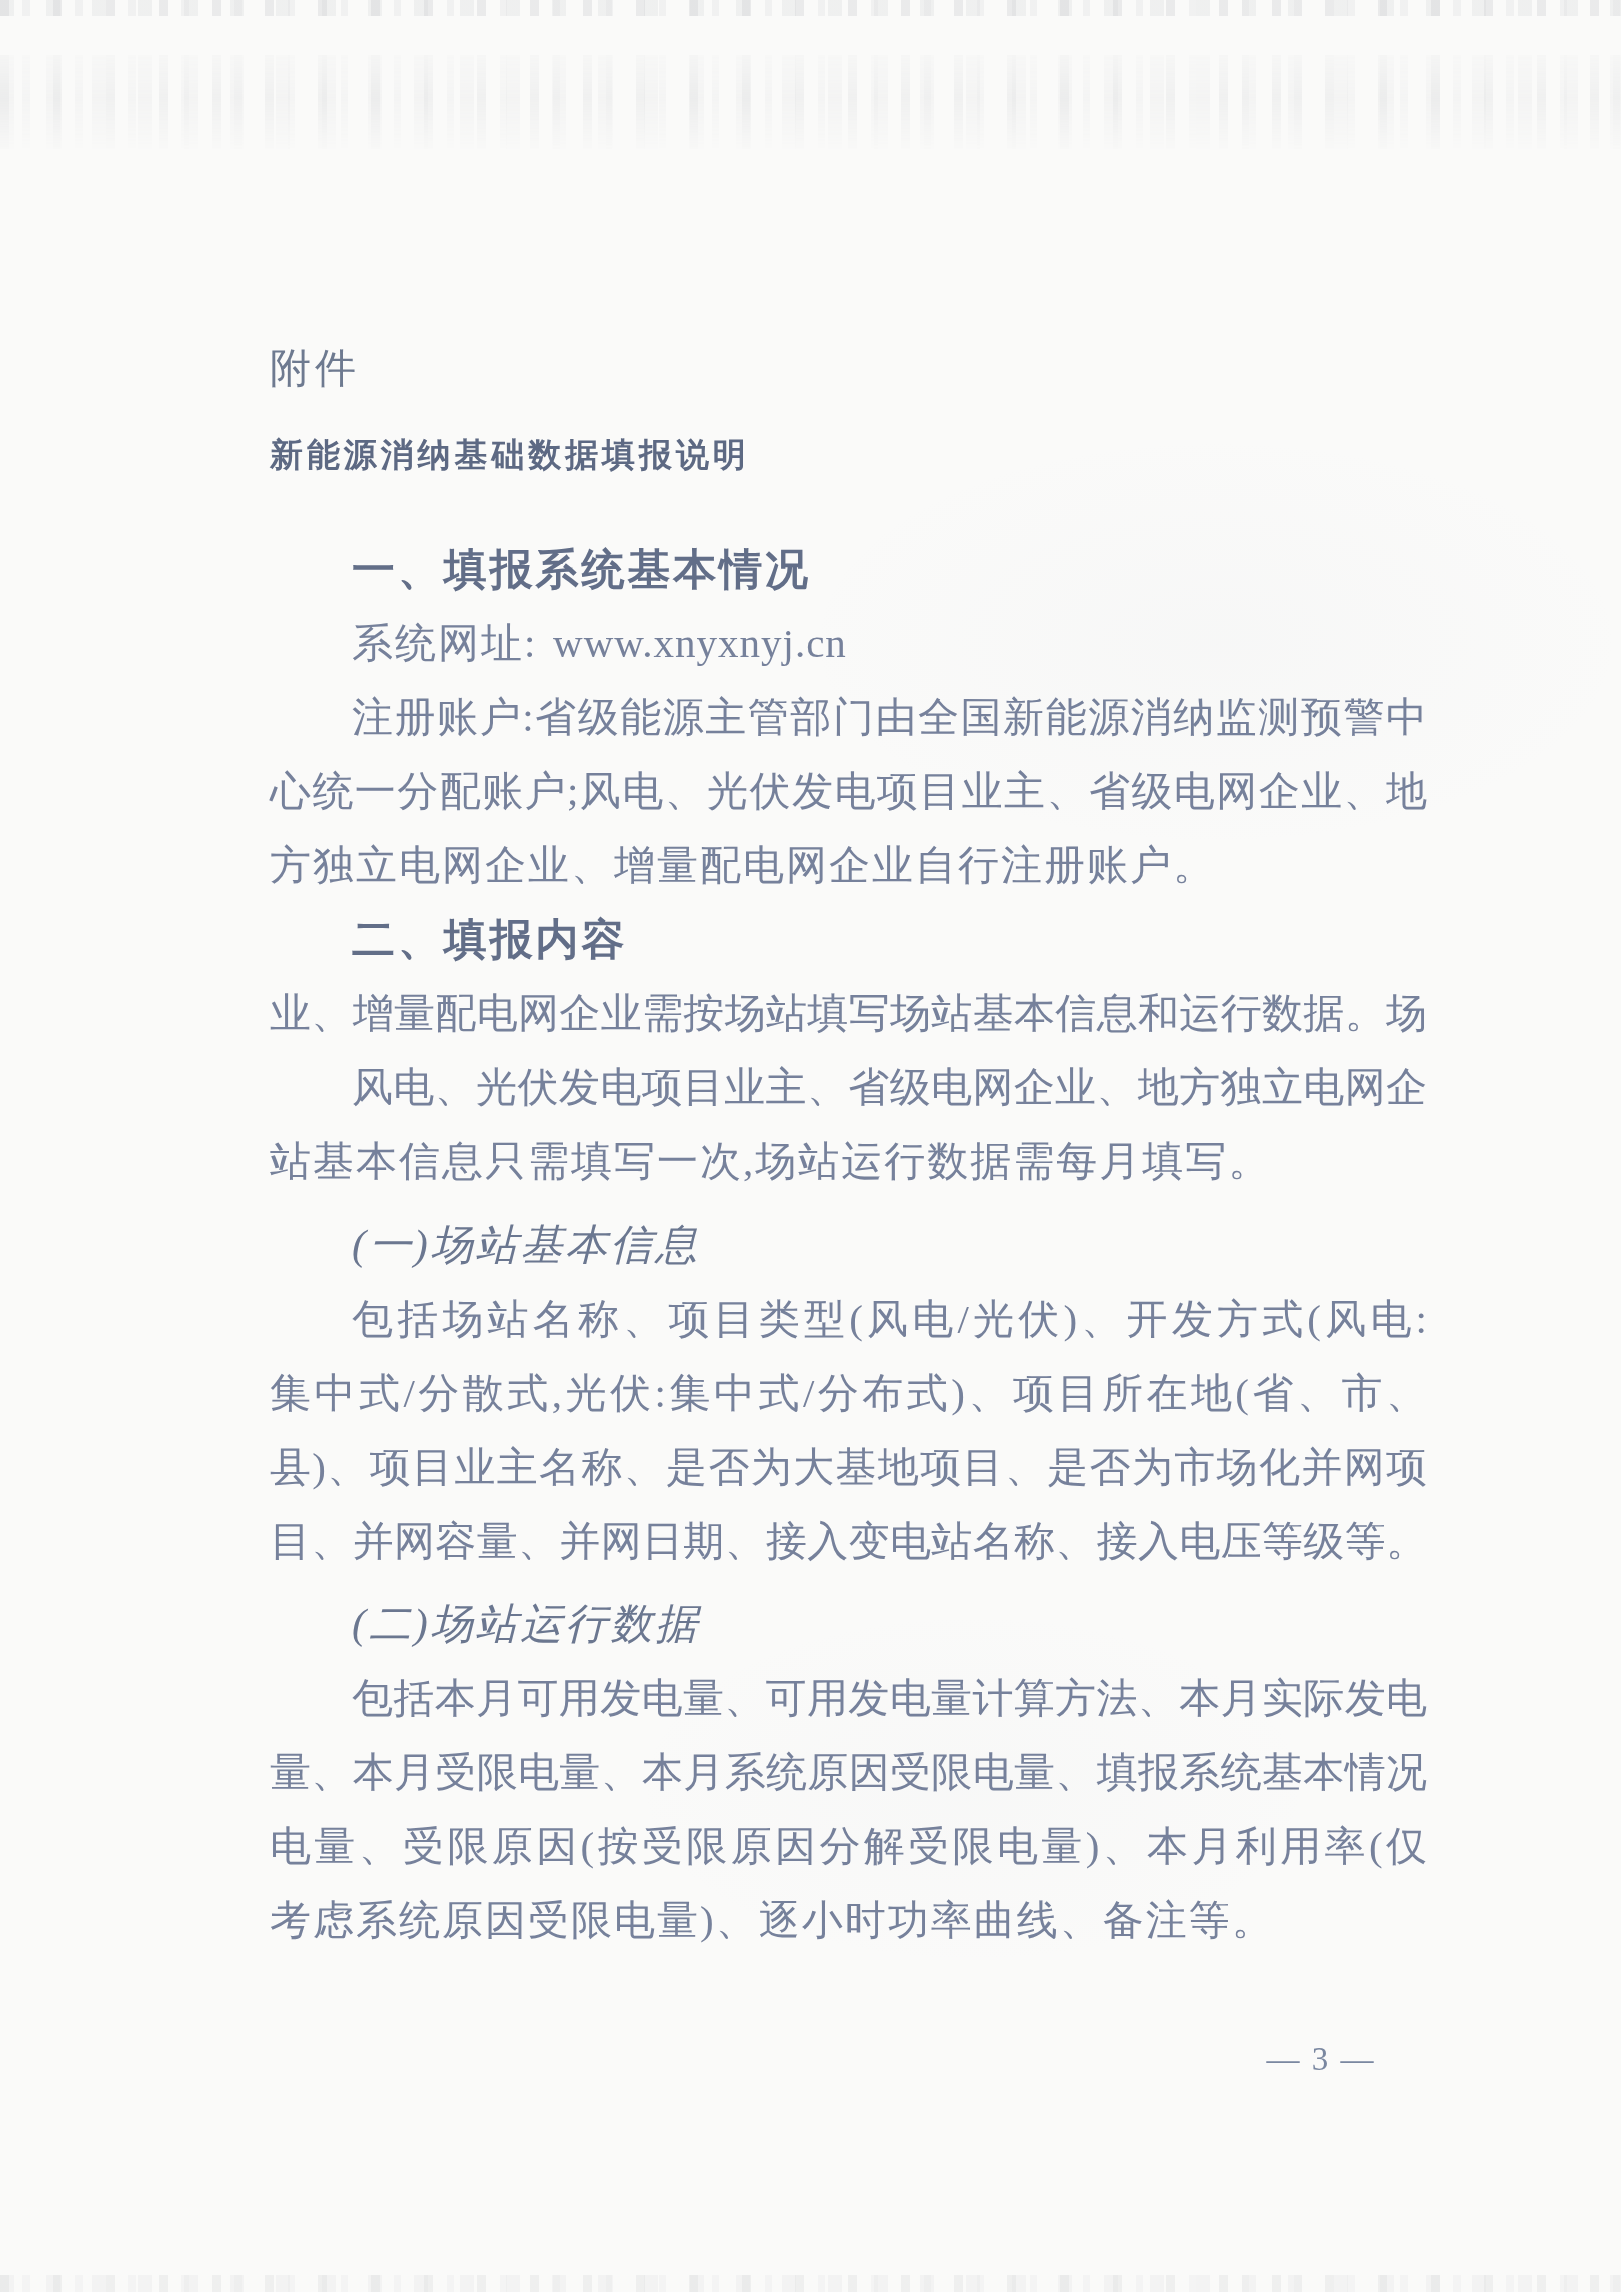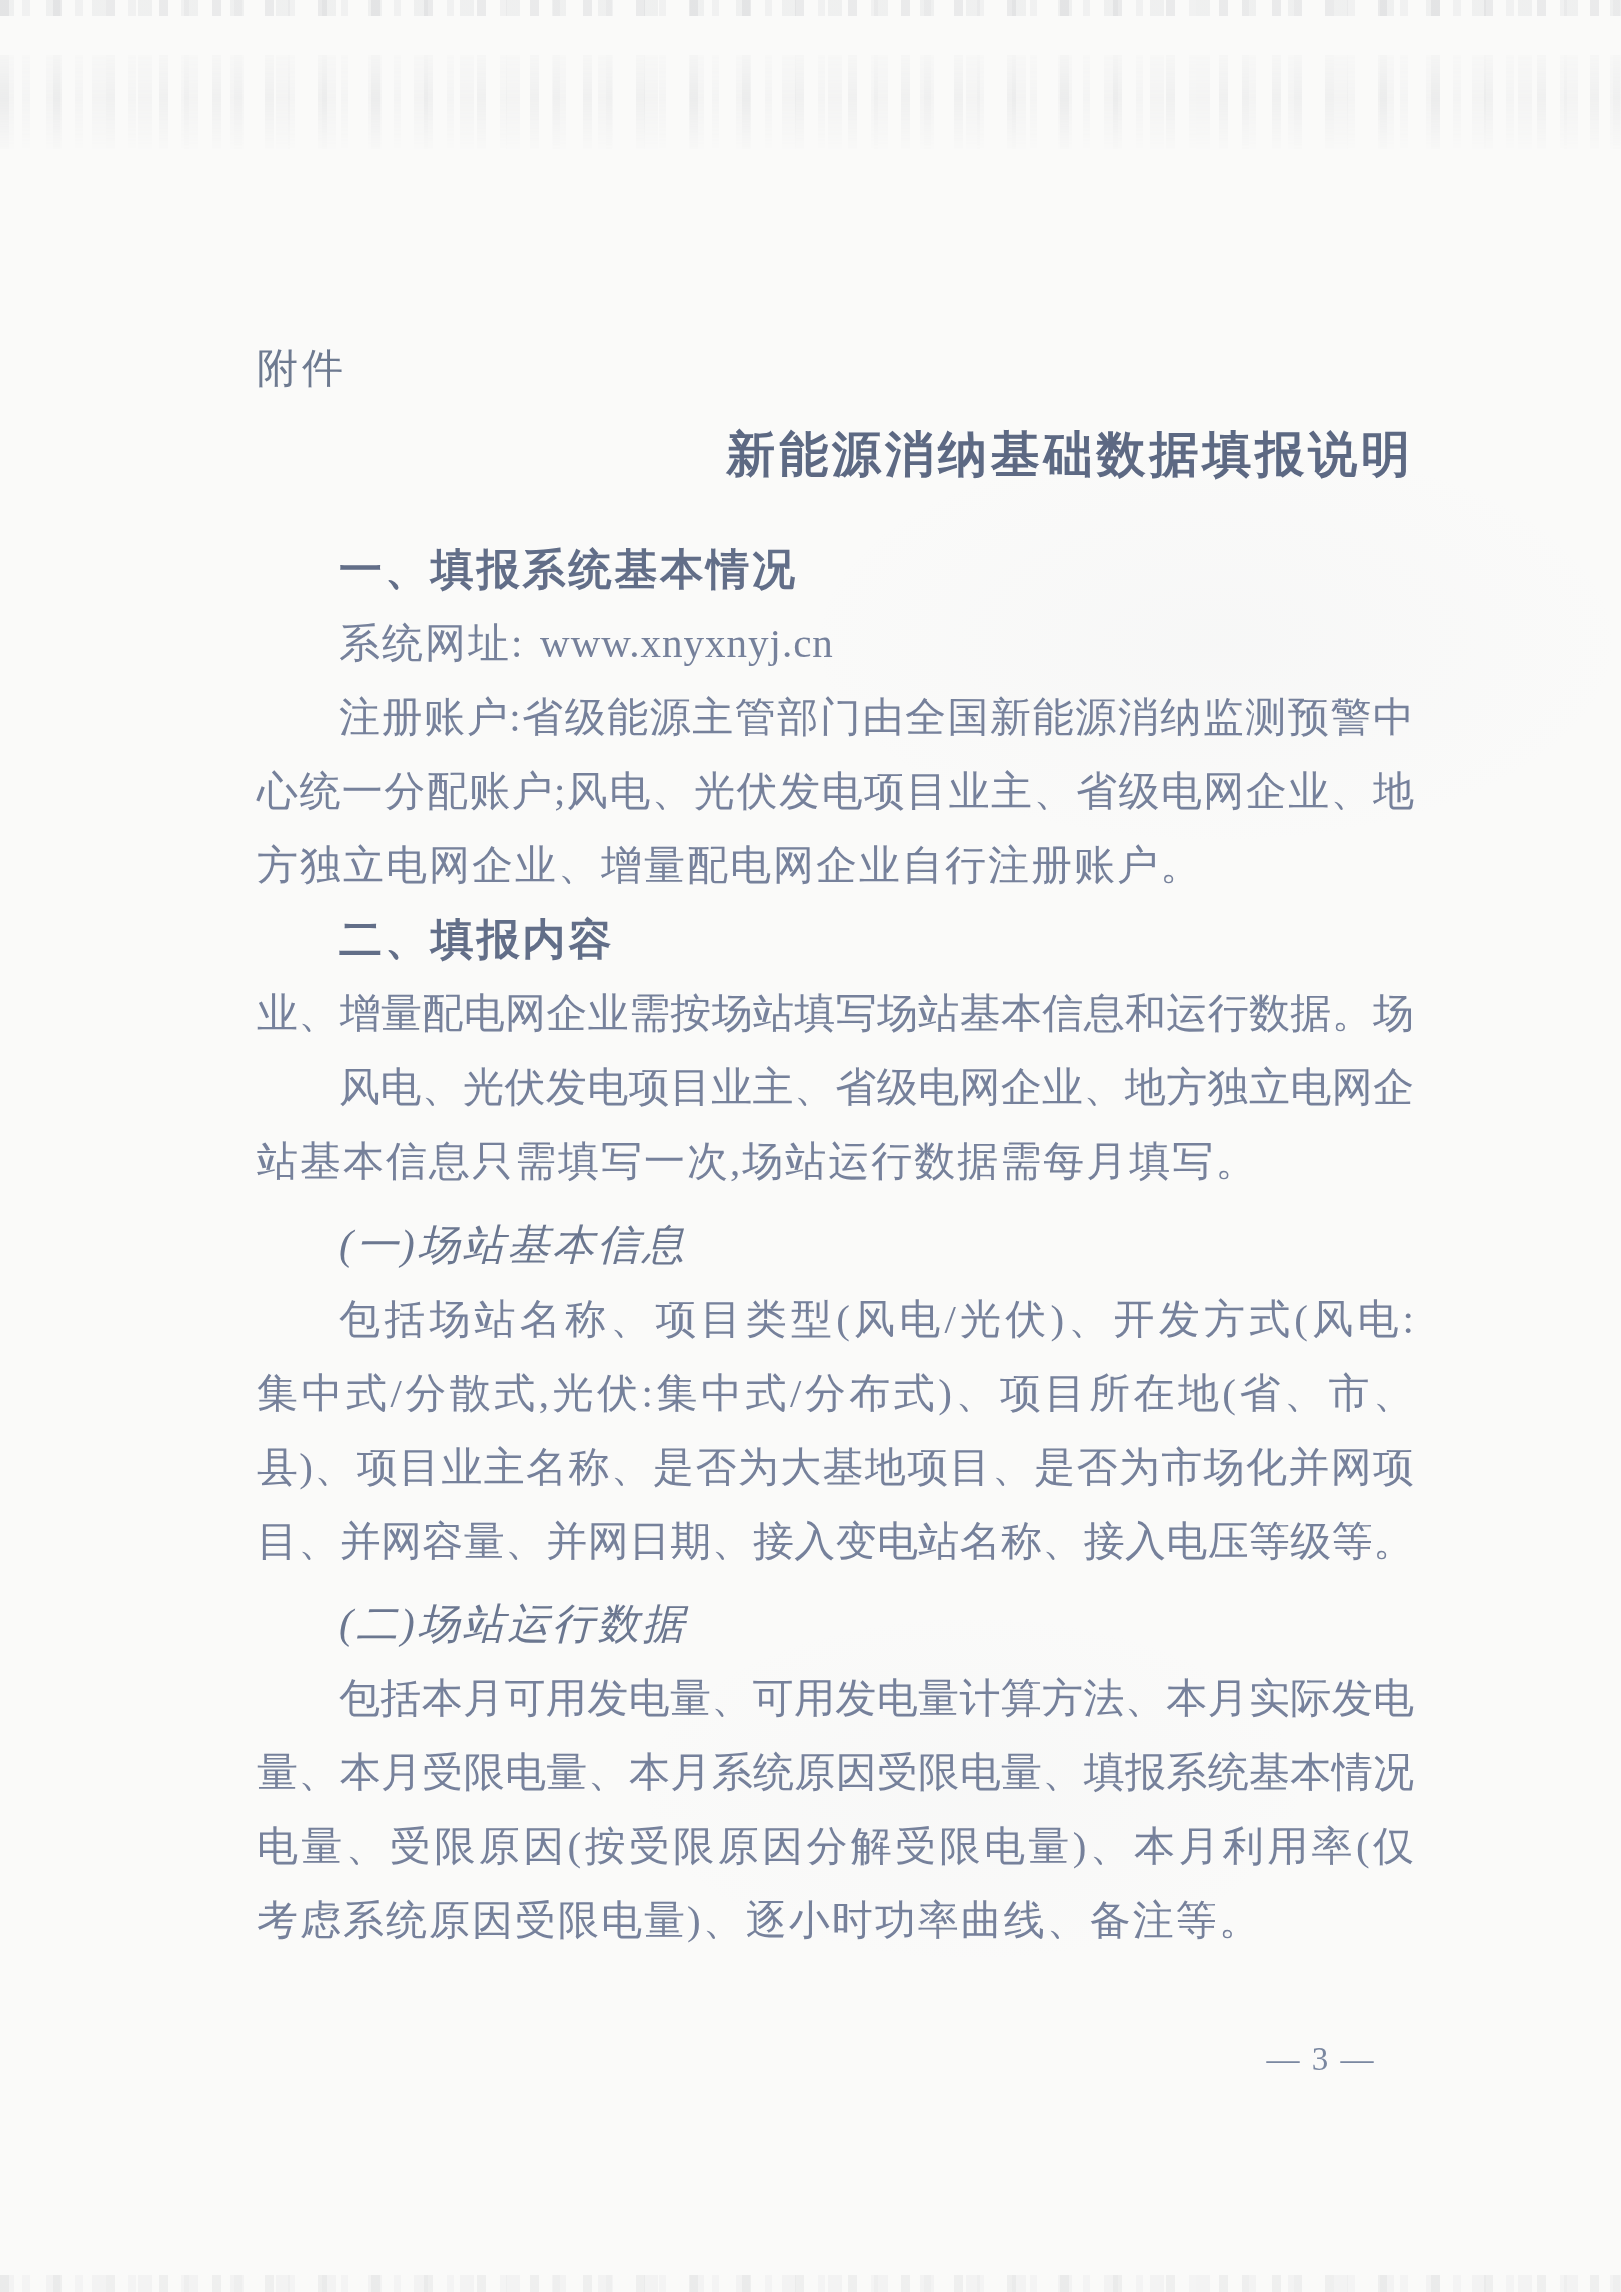--- a/index.html
+++ b/index.html
@@ -20,31 +20,31 @@
       repeating-linear-gradient(90deg, rgba(150,153,160,0.35) 0 8.8px, rgba(240,240,240,0) 8.8px 22.5px, rgba(170,173,180,0.25) 22.5px 30px, rgba(240,240,240,0) 30px 53px),
       repeating-linear-gradient(90deg, rgba(160,163,170,0.25) 0 13.7px, rgba(240,240,240,0) 13.7px 46px);
   }
   .noise-top-edge{top:0;height:15.7px;opacity:0.45;}
   .noise-top{top:55px;height:94px;opacity:0.28;
     -webkit-mask-image:linear-gradient(180deg, rgba(0,0,0,0.35), rgba(0,0,0,1) 45%, rgba(0,0,0,0.15));
     mask-image:linear-gradient(180deg, rgba(0,0,0,0.35), rgba(0,0,0,1) 45%, rgba(0,0,0,0.15));}
   .noise-bottom{bottom:0;height:17.6px;opacity:0.30;}
 
   .content{
-    position:absolute;left:257px;top:331px;width:1157px;
+    position:absolute;left:270px;top:331px;width:1157px;
     color:#76819b;
   }
   .row{height:74px;line-height:74px;}
   .attach{
     font-family:"Liberation Sans", sans-serif;
     font-size:41px;color:#6e7a90;letter-spacing:3.9px;
   }
   .title-row{
     margin-top:11.8px;height:76px;line-height:76px;
-    text-align:right;font-size:49px;font-weight:700;
+    text-align:left;font-size:33px;font-weight:700;
     color:#5d6983;letter-spacing:3.9px;
     font-family:"Liberation Serif", serif;
   }
   .h2{
     font-family:"Liberation Sans", sans-serif;
     font-size:43px;font-weight:700;color:#626e88;
     padding-left:82px;letter-spacing:2.9px;
   }
   .h2.first{margin-top:39px;}
   .h3{

